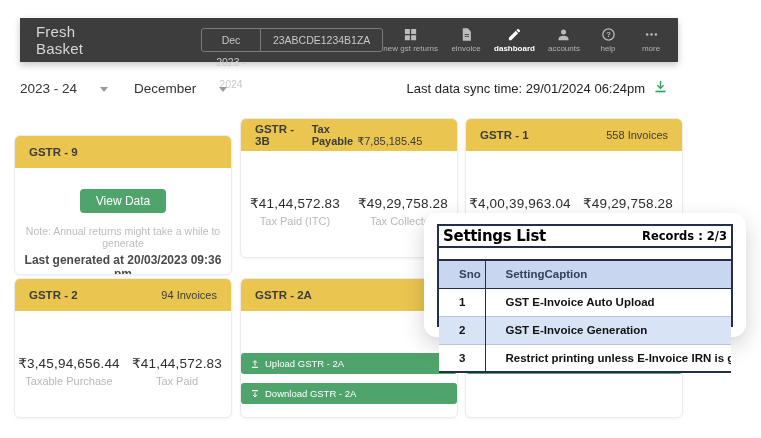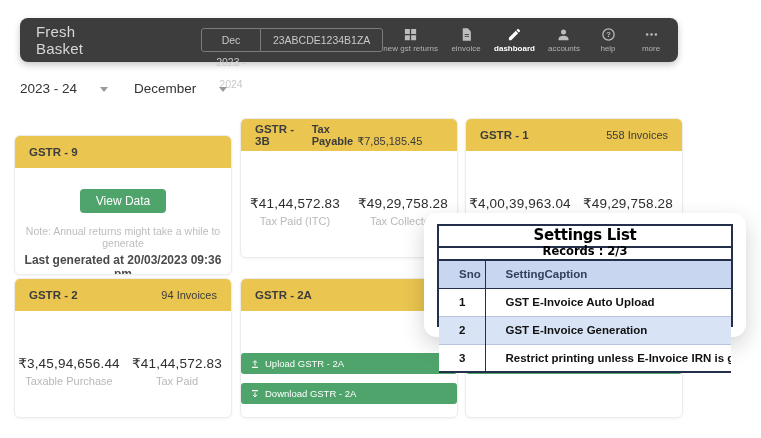--- a/index.html
+++ b/index.html
@@ -1,21 +1,21 @@
 <!DOCTYPE html>
 <html><head>
 <meta charset="utf-8">
 <style>
   * { margin:0; padding:0; box-sizing:border-box; }
   html,body { width:761px; height:438px; background:#ffffff;
     font-family:"Liberation Sans","DejaVu Sans",sans-serif; overflow:hidden; position:relative; }
 
   
   .topbar { position:absolute; left:20px; top:18px; width:658px; height:44px;
-    background:#3d3d3d; border-radius:8px; display:flex; align-items:center;
+    background:#3d3d3d; border-radius:0; display:flex; align-items:center;
     padding:0 12px 0 16px; box-shadow:0 3px 7px rgba(0,0,0,.22); }
   .app-title { color:#d6d6d6; font-size:15px; font-weight:500; letter-spacing:.2px; }
   .tag-group { display:flex; margin-left:92px; }
   .tag-btn { height:24px; border:1px solid #7b7b7b; background:transparent; color:#c9c9c9;
     font-size:10.5px; padding:0 12px; line-height:22px; cursor:pointer;
     font-family:inherit; }
   .tag-btn:first-child { border-radius:3px 0 0 3px; }
   .tag-btn:last-child { border-radius:0 3px 3px 0; margin-left:-1px; }
   .topnav { display:flex; margin-left:auto; gap:13px; align-items:flex-end; }
   .nav-item { display:flex; flex-direction:column; align-items:center; gap:2px;
@@ -73,21 +73,21 @@
     cursor:pointer; font-family:inherit; white-space:nowrap; }
   .btn-green svg { display:block; }
 
   
   .popup { position:absolute; left:424px; top:213px; width:322px; height:124px;
     background:#fff; border-radius:13px; box-shadow:0 8px 22px rgba(0,0,0,.18);
     padding:11px 13px 10px; z-index:20; }
   .win { width:100%; height:100%; border:2px solid #24304b;
     font-family:"DejaVu Sans",sans-serif; background:#fff; }
   .win-titlebar { height:22px; display:flex; align-items:center; justify-content:space-between;
-    border-bottom:2px solid #24304b; padding:0 4px;flex-direction:column; }
+    border-bottom:2px solid #24304b; padding:0 4px; }
   .win-title { font-size:15px; font-weight:700; color:#000; letter-spacing:-.3px; }
   .win-records { font-size:11.5px; font-weight:700; color:#000; }
   .win-gap { height:11px; }
   table.settings { width:100%; border-collapse:collapse; table-layout:fixed;
     font-family:"Liberation Sans",sans-serif; border-top:2px solid #24304b; }
   table.settings th, table.settings td { height:28px; font-size:11.5px; font-weight:700;
     padding:0 20px; white-space:nowrap; overflow:hidden; }
   th.sno-col, td.sno-col { width:46px; border-right:1px solid #24304b; }
   td.sno-col { text-align:right; }
   thead tr { background:#c8d6ef; }
@@ -164,20 +164,30 @@
 </div>
 
 <div class="filterbar">
   <div class="dropdown">
     <span>2023 - 24</span>
     <span class="caret"></span>
   </div>
   <div class="dropdown">
     <span>December</span>
     <span class="caret"></span>
+  </div>
+  <div class="sync-wrap">
+    <span class="sync-text">Last data sync time: 29/01/2024 06:24pm</span>
+    <span class="dl-icon">
+      <svg viewBox="0 0 24 24" width="15" height="15">
+          <path d="M12 3v11" stroke="currentColor" stroke-width="2.2"></path>
+          <path d="M7 10l5 5 5-5" fill="none" stroke="currentColor" stroke-width="2.2"></path>
+          <path d="M4 20h16" stroke="currentColor" stroke-width="2.6"></path>
+        </svg>
+    </span>
   </div>
 </div>
 
 <div class="card" id="card-gstr9">
   <div class="card-header">
     <span>GSTR - 9</span>
   </div>
   <div class="gstr9-body">
     <button class="btn-viewdata">View Data</button>
     <div class="note-text">Note: Annual returns might take a while to generate</div>

